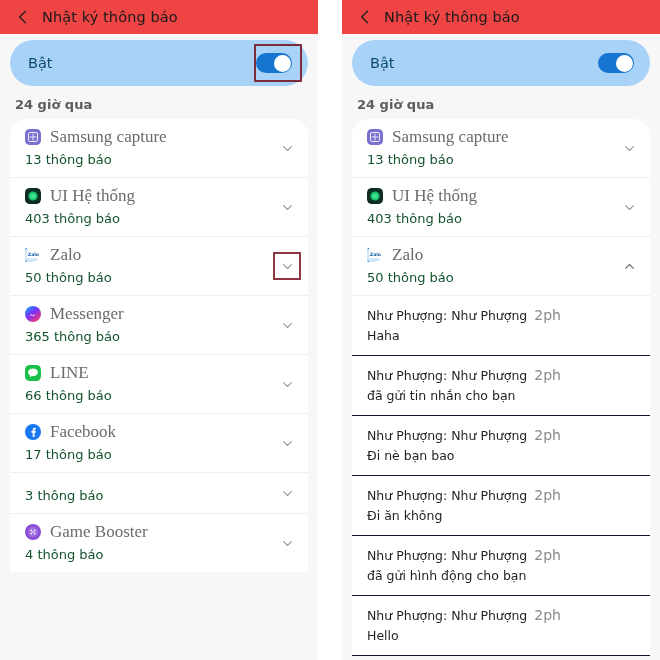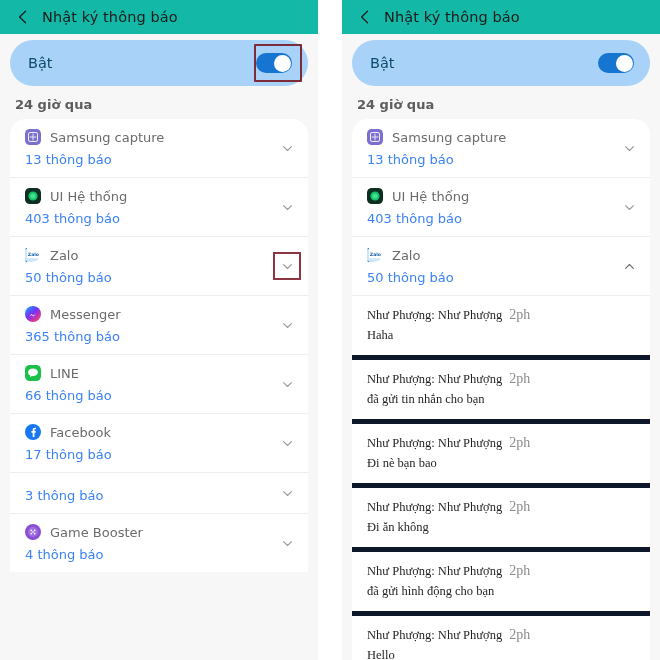--- a/index.html
+++ b/index.html
@@ -33,21 +33,21 @@
     background: #ffffff;
     flex: 0 0 24px;
   }
 
   
   .appbar {
     height: 34px;
     display: flex;
     align-items: center;
     padding: 0 0 0 14px;
-    background: #14b8a6;
+    background: #ef4444;
   }
   .back-icon {
     width: 18px;
     height: 18px;
     flex: 0 0 18px;
     display: block;
     margin-right: 10px;
   }
   .back-icon svg { display:block; }
   .appbar-title {
@@ -134,27 +134,28 @@
     height: 16px;
     flex: 0 0 16px;
     margin-right: 9px;
     border-radius: 4px;
     position: relative;
     overflow: hidden;
     display: block;
   }
   .app-icon svg { display:block; }
   .app-name {
-    font-size: 13px;
+    font-size: 17px;
     color: #6b6b6b;
     white-space: nowrap;
+    font-family: Liberation Serif, serif;
   }
   .app-count {
     font-size: 13px;
-    color: #3b82f6;
+    color: #14532d;
     margin-top: 6px;
   }
   .chev {
     position: absolute;
     right: 14px;
     top: 50%;
     margin-top: -6px;
     width: 13px;
     height: 13px;
   }
@@ -167,22 +168,21 @@
     width: 28px;
     height: 28px;
     border: 2px solid #8d3642;
     box-sizing: border-box;
     pointer-events: none;
   }
 
   
   .notif-row {
     padding: 11px 16px 12px 15px;
-    border-bottom: 5px solid #0f172a;
-    font-family: Liberation Serif, serif;
+    border-bottom: 1px solid #0f172a;
   }
   .notif-head {
     display: flex;
     align-items: baseline;
   }
   .notif-title {
     font-size: 12.5px;
     color: #1f1f1f;
   }
   .notif-time {

